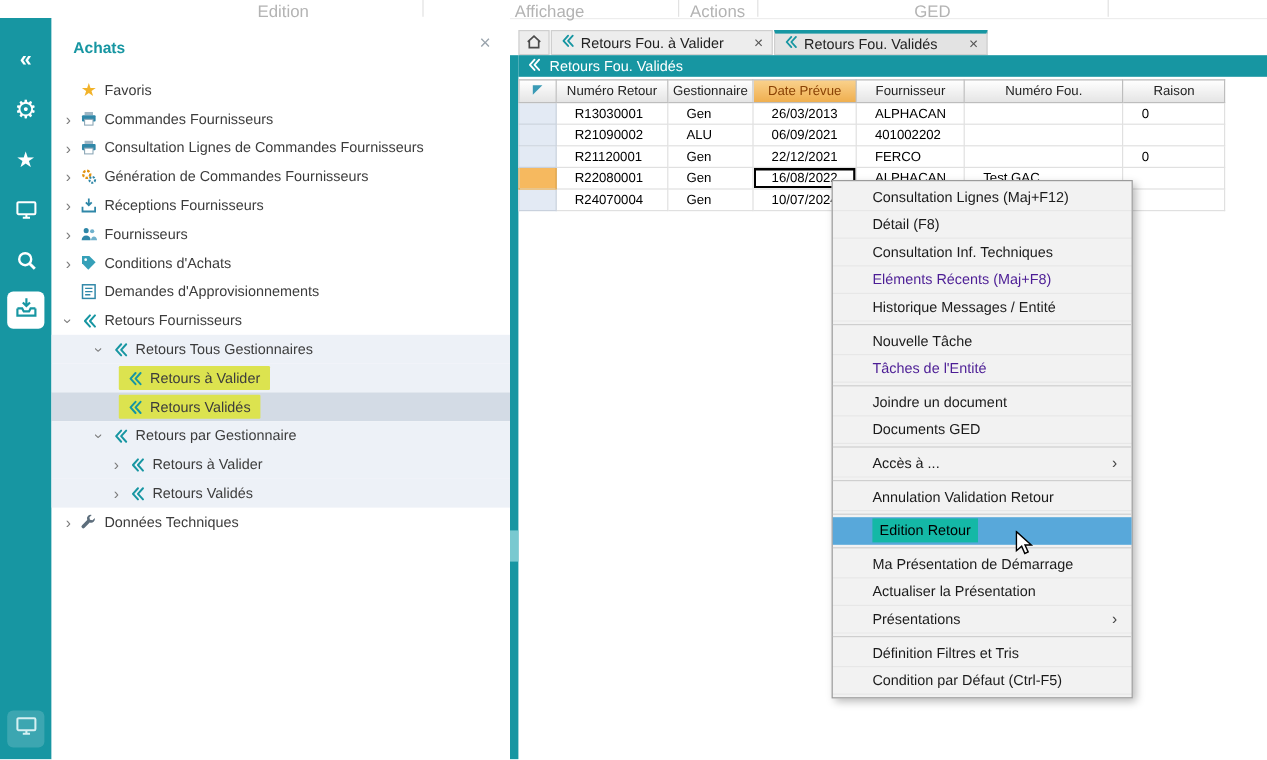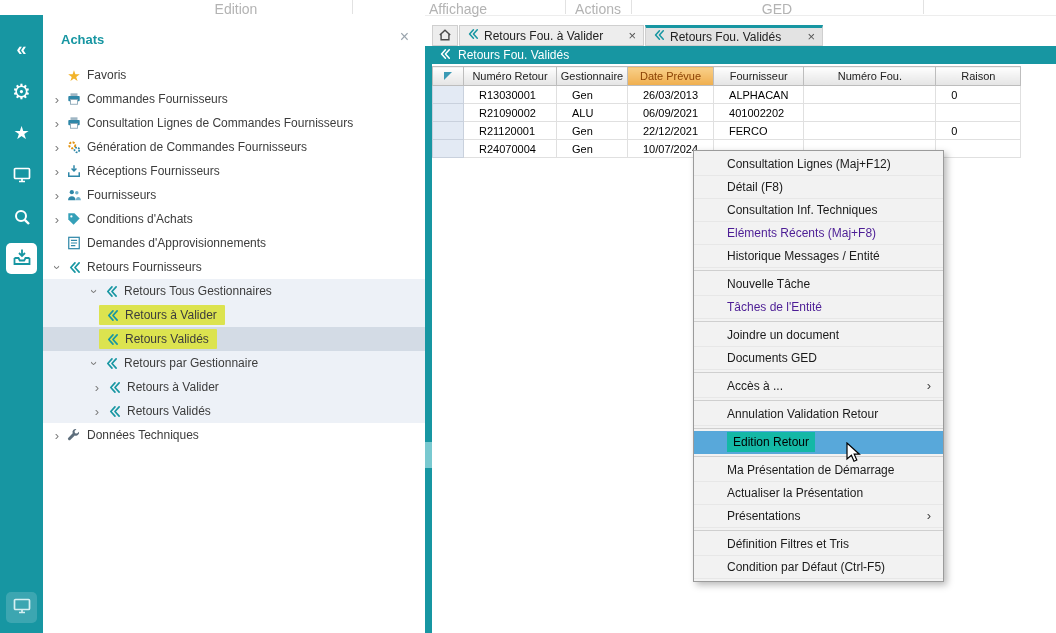--- a/index.html
+++ b/index.html
@@ -24,21 +24,21 @@
   
   .nav{position:absolute;left:43px;top:15px;width:382px;height:618px;background:#fff}
   .nav-title{position:absolute;left:18px;top:17px;color:#1796a2;font-weight:bold;font-size:13px}
   .nav-close{position:absolute;right:16px;top:13px;color:#9aa4ad;font-size:16px;cursor:pointer}
   .tree{position:absolute;left:0;top:48px;width:382px}
   .trow{height:24px;display:flex;align-items:center;font-size:12px;color:#3c3c3c;cursor:pointer;white-space:nowrap}
   .trow .chev{width:12px;flex:none;text-align:center;color:#7c7c7c;font-size:13px}
   .trow .chev.down{transform:rotate(90deg)}
   .trow .ticon{width:16px;height:16px;margin:0 5px 0 3px;flex:none;display:flex;align-items:center;justify-content:center}
   .l1{padding-left:8px}
-  .l2{padding-left:45px}
+  .l2{padding-left:34px}
   .l3{padding-left:56px}
   .l3b{padding-left:48px}
   .shaded{background:#edf1f7}
   .selected{background:#d3dbe5}
   .yhl{display:flex;align-items:center;background:#dce34f;padding:2px 8px 2px 2px;border-radius:1px}
   .fav-star{color:#f2b32a;font-size:15px;line-height:1}
 
   
   .vstrip{position:absolute;left:425px;top:46px;width:7px;height:587px;background:#1796a2;cursor:pointer}
   .vthumb{position:absolute;left:0;top:396px;width:7px;height:26px;background:#79c9d0}
@@ -362,20 +362,29 @@
       <tr>
         <td class="gut"></td>
         <td>R21120001</td>
         <td>Gen</td>
         <td>22/12/2021</td>
         <td>FERCO</td>
         <td></td>
         <td>0</td>
       </tr>
       <tr>
+        <td class="gut cur"></td>
+        <td>R22080001</td>
+        <td>Gen</td>
+        <td class="focus">16/08/2022</td>
+        <td>ALPHACAN</td>
+        <td>Test GAC</td>
+        <td></td>
+      </tr>
+      <tr>
         <td class="gut"></td>
         <td>R24070004</td>
         <td>Gen</td>
         <td>10/07/2024</td>
         <td></td>
         <td></td>
         <td></td>
       </tr>
     </tbody>
   </table>

